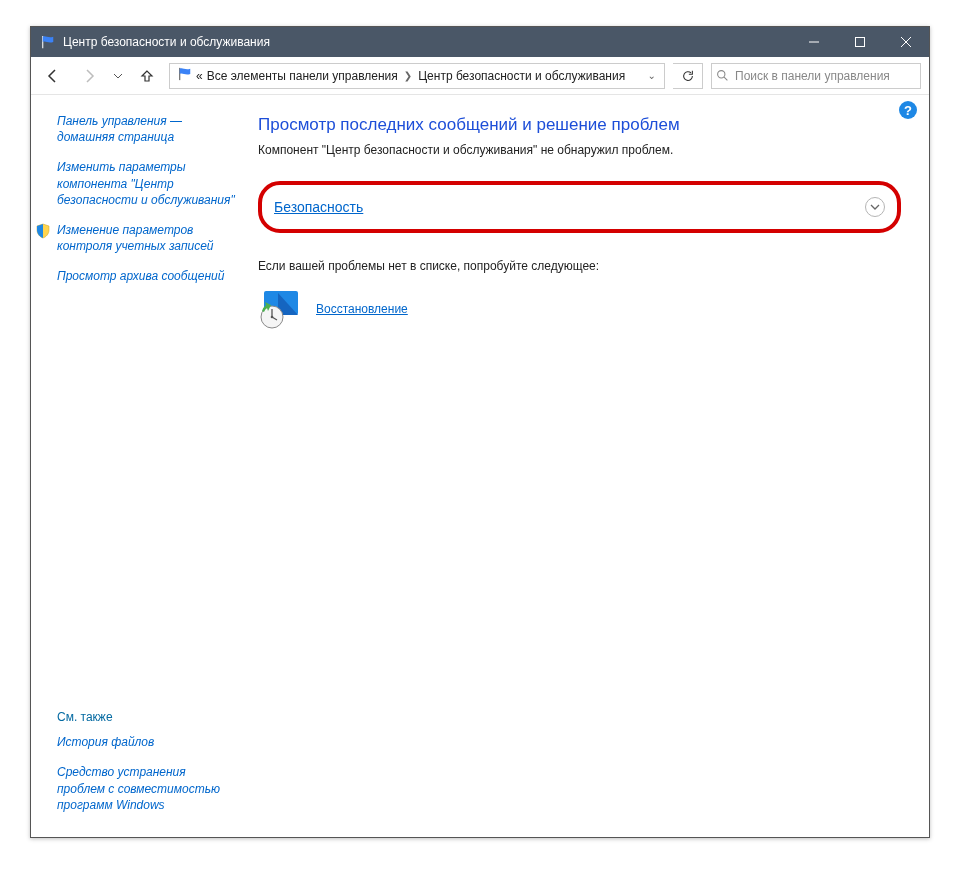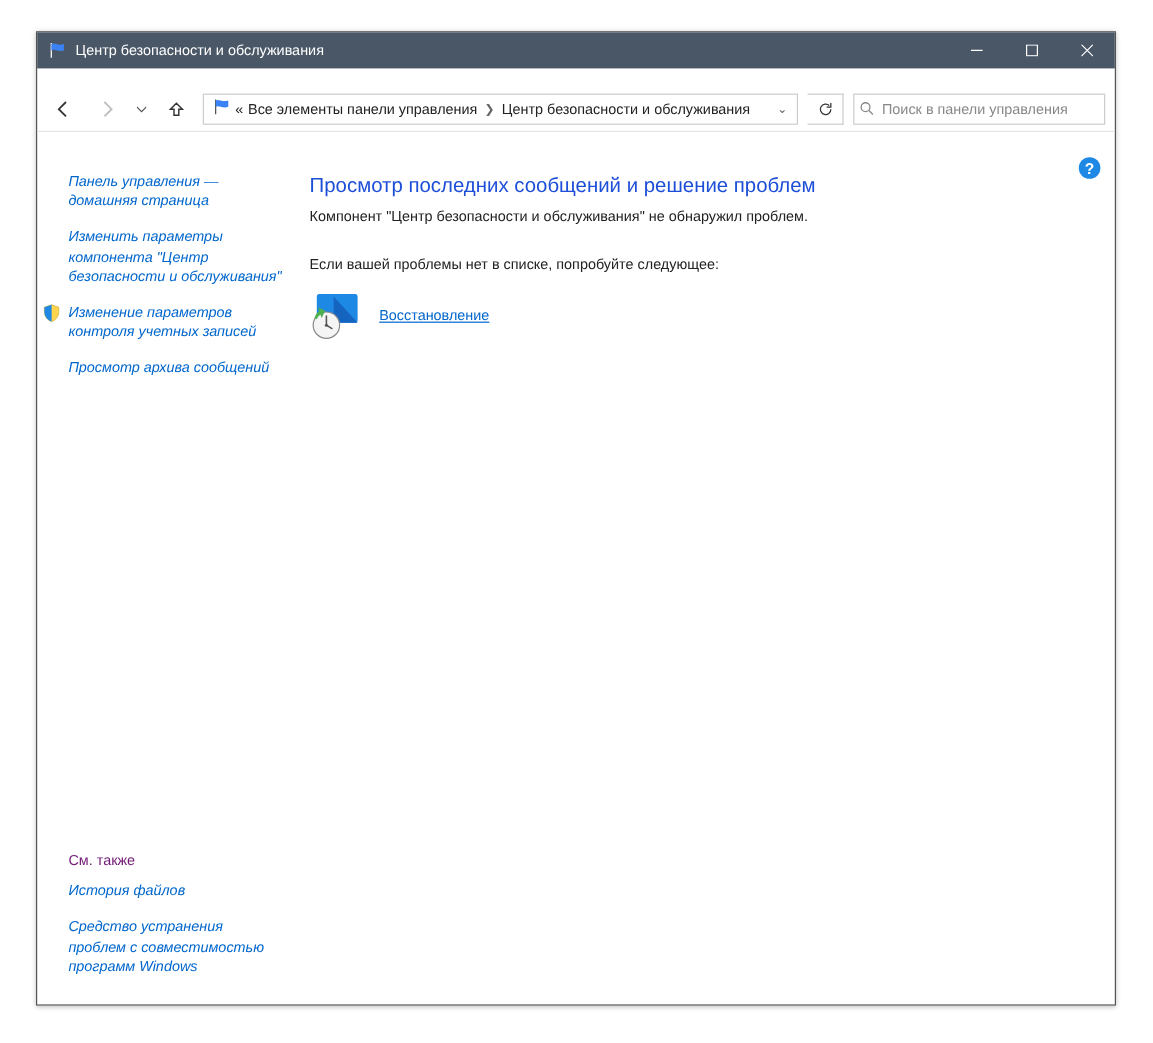--- a/index.html
+++ b/index.html
@@ -13,21 +13,20 @@
   }
   .window {
     position: absolute;
     left: 30px; top: 26px;
     width: 900px; height: 812px;
     background: #fff;
     border: 1px solid #555;
     box-shadow: 0 1px 4px rgba(0,0,0,.25);
     display: flex;
     flex-direction: column;
-    gap: 15px;
   }
   .titlebar {
     height: 30px;
     background: #4a5767;
     color: #fff;
     display: flex;
     align-items: center;
     padding-left: 10px;
   }
   .titlebar .flag-icon { width: 14px; height: 14px; margin-right: 8px; }
@@ -109,21 +108,21 @@
   }
   .side-item { margin-bottom: 14px; position: relative; }
   .side-item.with-icon { padding-left: 0; }
   .shield-icon {
     position: absolute;
     left: -22px; top: 1px;
     width: 16px; height: 16px;
   }
   .side-spacer { flex: 1; }
   .see-also {
-    color: #701a75;
+    color: #0369a1;
     font-size: 12px;
     margin-bottom: 10px;
   }
   .main {
     flex: 1;
     padding: 20px 28px 10px 12px;
     position: relative;
   }
   .help-icon {
     position: absolute;
@@ -316,20 +315,30 @@
           <a>Средство устранения проблем с совместимостью программ Windows</a>
         </div>
     </div>
 
     <div class="main">
       <div class="help-icon">?</div>
 
       <h1>Просмотр последних сообщений и решение проблем</h1>
       <div class="subtext">Компонент "Центр безопасности и обслуживания" не обнаружил проблем.</div>
 
+      <div class="highlight-box">
+        <div class="expand-row">
+          <span class="row-label">Безопасность</span>
+          <span class="chev">
+            <svg width="10" height="10" viewBox="0 0 10 10">
+                <path d="M1 3l4 4 4-4" fill="none" stroke="#666" stroke-width="1.3"></path>
+              </svg>
+          </span>
+        </div>
+      </div>
 
 
       <div class="not-found">Если вашей проблемы нет в списке, попробуйте следующее:</div>
 
       <div class="recovery">
         <div class="recovery-icon">
           <svg viewBox="0 0 44 40" width="44" height="40">
             <rect x="6" y="2" width="34" height="24" rx="2" fill="#1e88e5"></rect>
             <path d="M20 4l20 22H20z" fill="#1565c0"></path>
             <circle cx="14" cy="28" r="11" fill="#f5f5f5" stroke="#888" stroke-width="1"></circle>

